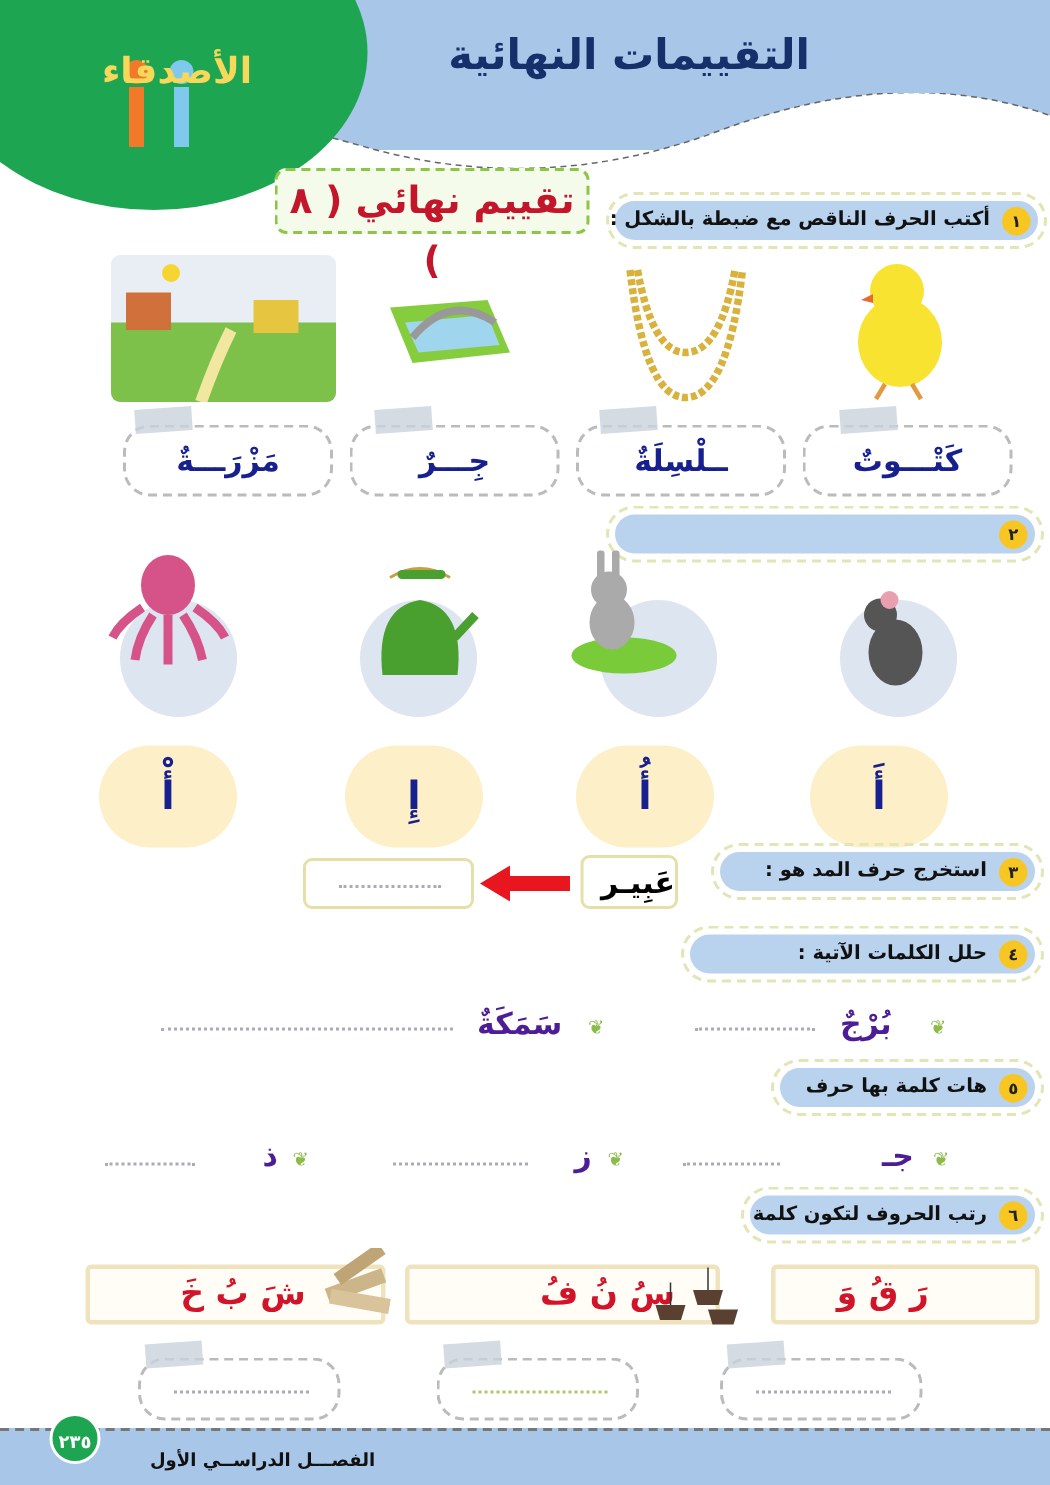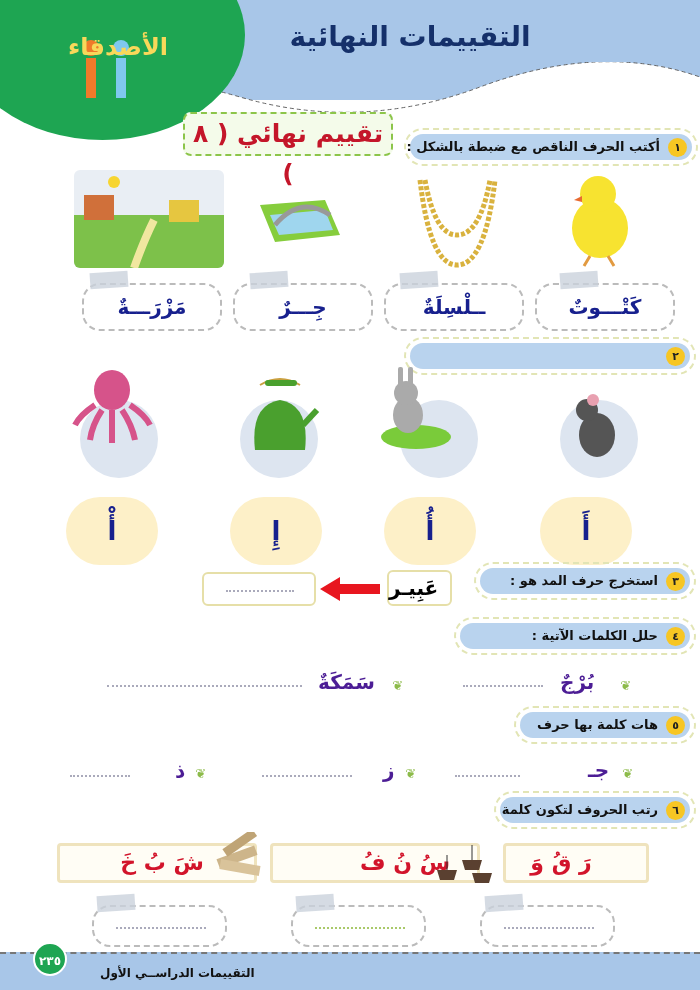--- a/index.html
+++ b/index.html
@@ -2,32 +2,32 @@
 <html><head>
 <meta charset="utf-8">
 <style>
 *{box-sizing:border-box;margin:0;padding:0}
 body{width:700px;height:990px;background:#fff;font-family:"DejaVu Sans",sans-serif;position:relative;overflow:hidden}
 .header-band{position:absolute;left:0;top:0;width:700px;height:100px;background:#a8c6e8}
 .header-wave{position:absolute;left:0;top:62px;width:700px;height:60px}
 .logo-circle{position:absolute;left:-40px;top:-70px;width:285px;height:210px;border-radius:50%;background:#1ea552}
 .logo-text{position:absolute;left:18px;top:33px;font-size:24px;font-weight:bold;color:#f8d85a;direction:rtl;width:200px;text-align:center}
 .logo-fig1{position:absolute;left:80px;top:10px;width:26px;height:90px}
-.header-title{position:absolute;left:280px;top:20px;width:260px;text-align:center;font-size:28px;font-weight:bold;color:#15306a;direction:rtl}
+.header-title{position:absolute;left:280px;top:20px;width:260px;font-size:28px;font-weight:bold;color:#15306a;direction:rtl}
 .badge{position:absolute;left:183px;top:112px;width:210px;height:44px;border:2px dashed #8cc54a;border-radius:8px;background:#f4fbea;text-align:center;font-size:25px;font-weight:bold;color:#c4162a;direction:rtl;line-height:40px}
 .q-pill{position:absolute;height:26px;background:#b9d3ee;border-radius:14px;outline:2px dashed #e2e5b5;outline-offset:4px;direction:rtl;padding-right:32px;font-size:13px;font-weight:bold;color:#111;line-height:26px;white-space:nowrap}
 .q-num{position:absolute;right:5px;top:4px;width:19px;height:19px;border-radius:50%;background:#f7c623;font-size:11px;text-align:center;line-height:19px;color:#222}
 .pic{position:absolute;border-radius:6px}
 .word-box{position:absolute;width:140px;height:48px;border:2px dashed #bbb;border-radius:18px;background:#fff;font-size:20px;font-weight:bold;color:#17208e;text-align:center;line-height:44px;direction:rtl}
 .tape{position:absolute;width:38px;height:16px;background:#cbd2dc;transform:rotate(-4deg);opacity:.8}
 .cloud{position:absolute;width:92px;height:68px;background:#fdf0c8;border-radius:40px;text-align:center;font-size:26px;font-weight:bold;color:#17208e;line-height:68px}
 .burst{position:absolute;width:78px;height:78px;border-radius:50%;background:#dde5f0}
 .ans-box{position:absolute;border:2px solid #e6dfa8;border-radius:6px;background:#fff}
 .arrow{position:absolute;left:320px;top:577px;width:60px;height:24px}
-.word-chip{position:absolute;left:387px;top:570px;width:65px;height:36px;border:2px solid #e6dfa8;border-radius:6px;font-size:20px;font-weight:bold;text-align:left;line-height:32px}
+.word-chip{position:absolute;left:387px;top:570px;width:65px;height:36px;border:2px solid #e6dfa8;border-radius:6px;font-size:20px;font-weight:bold;text-align:right;line-height:32px}
 .row-text{position:absolute;font-size:20px;font-weight:bold;color:#4c1d95;direction:rtl}
 .leaf{position:absolute;font-size:13px;color:#8dbb4a}
 .dots{position:absolute;border-bottom:2px dotted #aab;height:2px}
 .strip{position:absolute;top:843px;height:40px;background:#fffdf5;border:3px solid #efe3bd;border-radius:4px;font-size:22px;font-weight:bold;color:#d2142b;text-align:center;line-height:34px;direction:rtl;letter-spacing:4px}
 .footer{position:absolute;left:0;top:952px;width:700px;height:38px;background:#a8c6e8;border-top:2px dashed #777}
 .page-num{position:absolute;left:33px;top:942px;width:34px;height:34px;border-radius:50%;background:#1ea552;color:#fff;font-size:12px;font-weight:bold;text-align:center;line-height:34px;border:2px solid #fff}
 .footer-text{position:absolute;left:100px;top:966px;font-size:12px;font-weight:bold;color:#111;direction:rtl}
 </style>
 </head>
 <body>
@@ -140,21 +140,21 @@
 <div class="row-text" style="left:588px;top:758px">جـ</div>
 <div class="dots" style="left:455px;top:775px;width:65px"></div>
 <span class="leaf" style="left:405px;top:766px">❦</span>
 <div class="row-text" style="left:383px;top:758px">ز</div>
 <div class="dots" style="left:262px;top:775px;width:90px"></div>
 <span class="leaf" style="left:195px;top:766px">❦</span>
 <div class="row-text" style="left:175px;top:758px">ذ</div>
 <div class="dots" style="left:70px;top:775px;width:60px"></div>
 
 <div class="q-pill" style="left:500px;top:797px;width:190px"><span class="q-num">٦</span><span>رتب الحروف لتكون كلمة</span></div>
-<div class="strip" style="left:503px;width:146px;padding-right:30px">رَ  قُ  وَ</div>
+<div class="strip" style="left:514px;width:179px;padding-right:30px">رَ  قُ  وَ</div>
 <div class="strip" style="left:270px;width:210px;padding-left:60px">سُ  نُ  فُ</div>
 <svg style="position:absolute;left:432px;top:835px;width:65px;height:50px" viewBox="0 0 65 50">
     <path d="M5 35 L25 35 L22 45 L8 45Z" fill="#5a4030"></path>
     <path d="M30 25 L50 25 L47 35 L33 35Z" fill="#5a4030"></path>
     <path d="M40 38 L60 38 L57 48 L43 48Z" fill="#5a4030"></path>
     <line x1="15" y1="20" x2="15" y2="35" stroke="#333"></line>
     <line x1="40" y1="10" x2="40" y2="25" stroke="#333"></line>
   </svg>
 <div class="strip" style="left:57px;width:200px;padding-left:10px">شَ  بُ  خَ</div>
 <svg style="position:absolute;left:212px;top:832px;width:52px;height:48px" viewBox="0 0 52 48">
@@ -171,13 +171,13 @@
     <div class="dots" style="left:22px;top:20px;width:90px;border-color:#a9c96a"></div>
   </div>
 <div class="tape" style="left:296px;top:895px"></div>
 <div class="word-box" style="left:92px;top:905px;width:135px;height:42px">
     <div class="dots" style="left:22px;top:20px;width:90px"></div>
   </div>
 <div class="tape" style="left:97px;top:895px"></div>
 
 <div class="footer"></div>
 <div class="page-num">٢٣٥</div>
-<div class="footer-text">التقييمات الدراســي الأول</div>
+<div class="footer-text">الفصـــل الدراســي الأول</div>
 
 </body></html>

